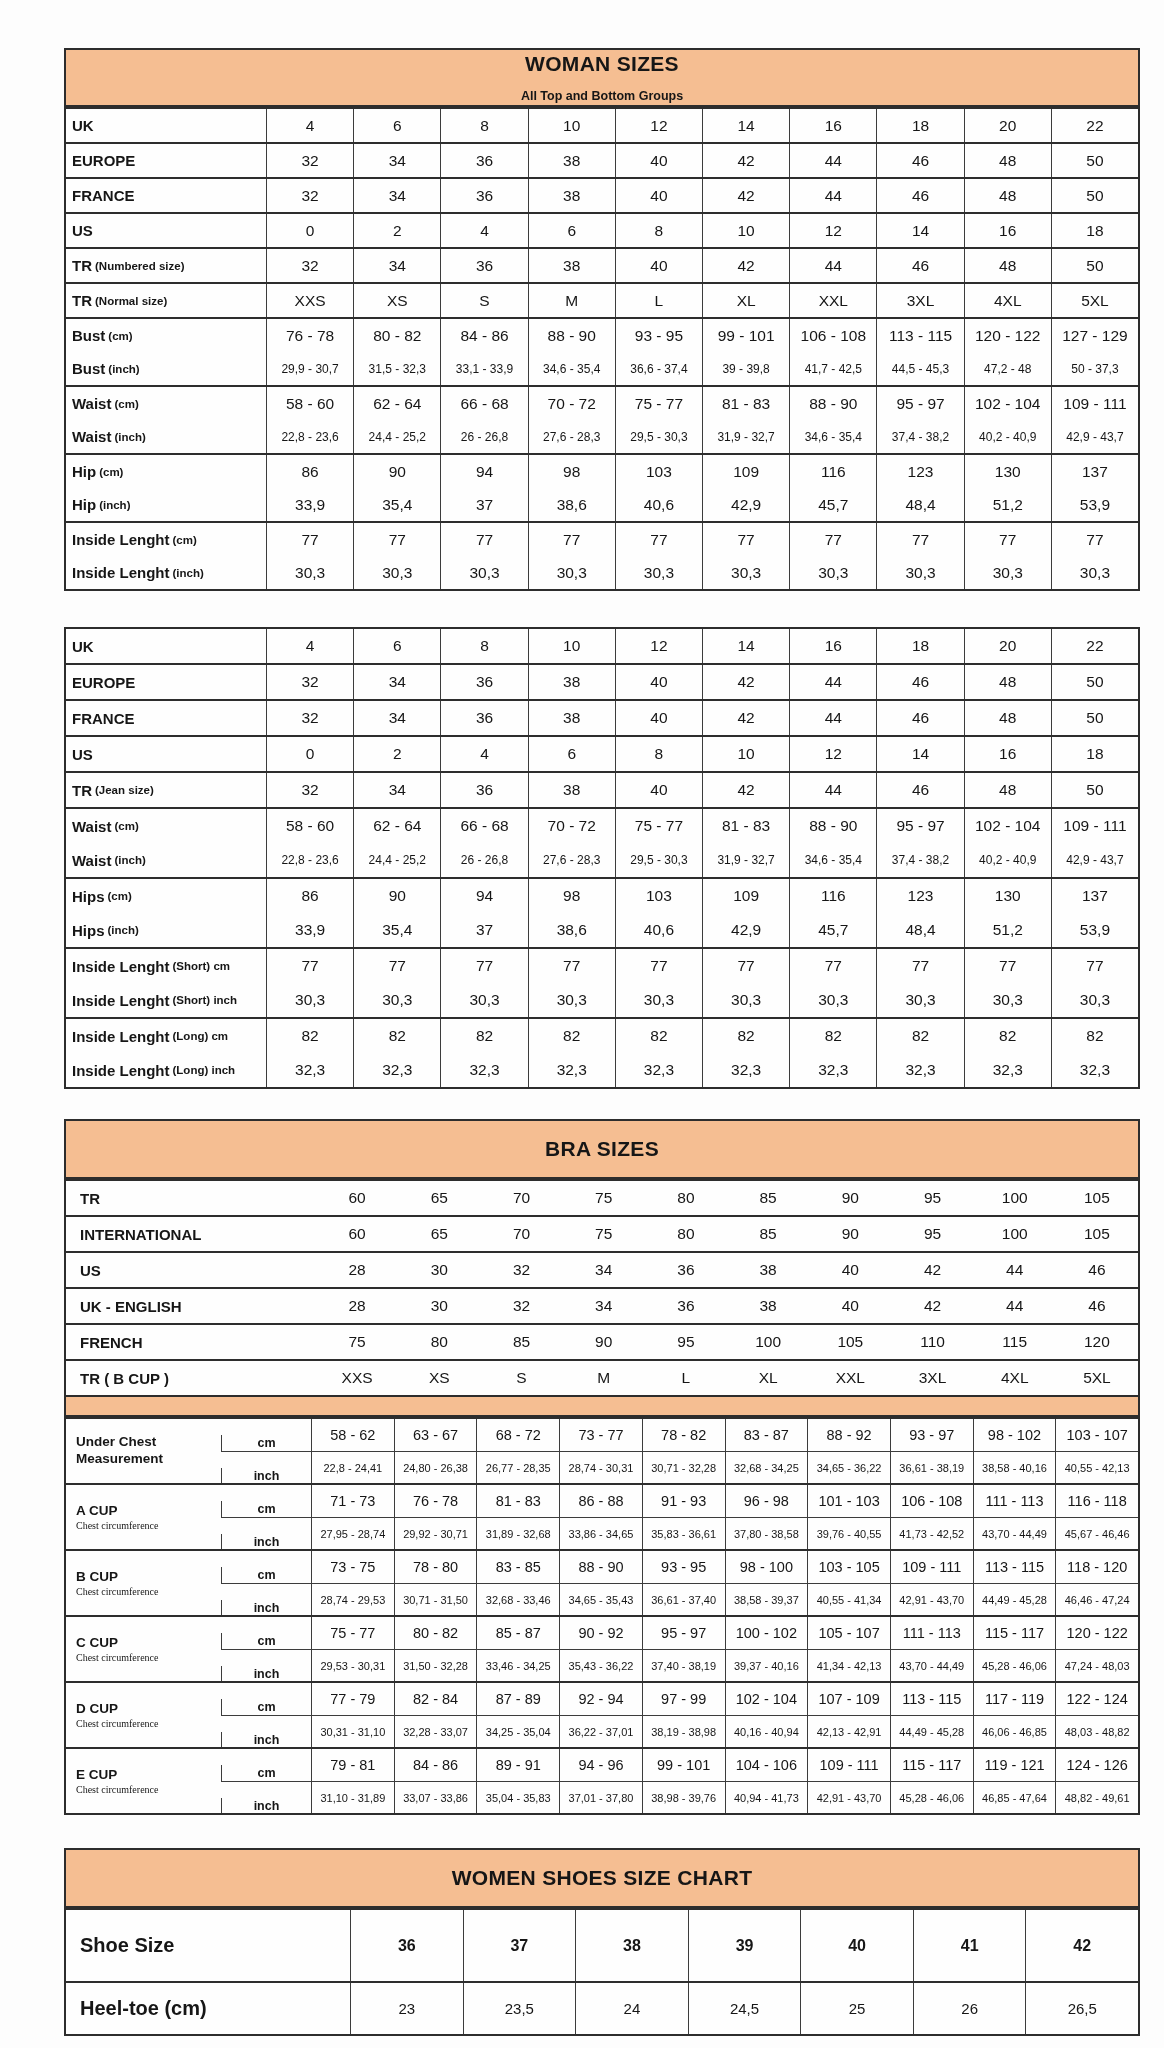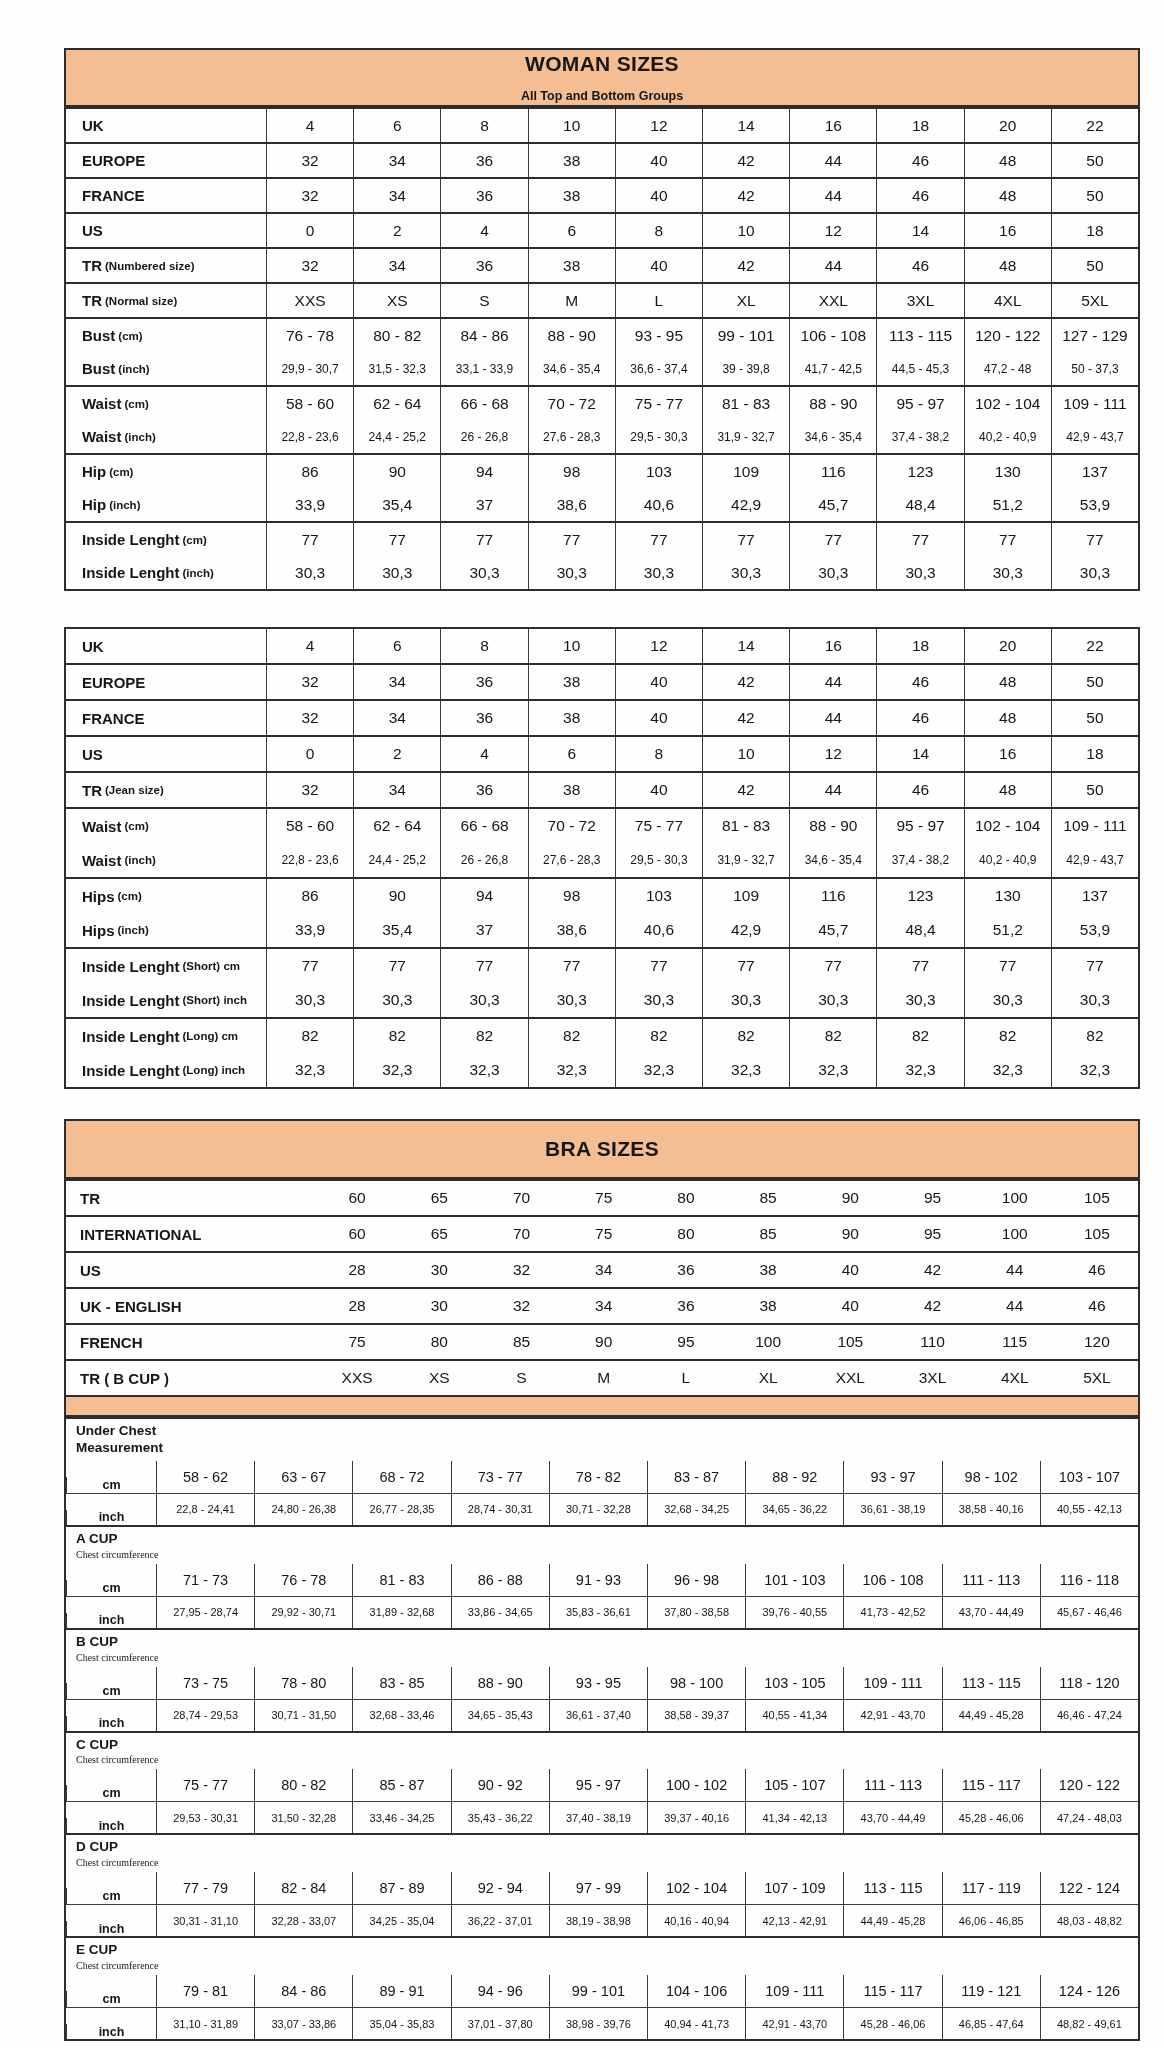--- a/index.html
+++ b/index.html
@@ -27,39 +27,39 @@
   .t-title { font-size:21px; font-weight:800; letter-spacing:.3px; }
   .t-sub   { font-size:12.5px; font-weight:700; margin-top:13px; }
 
   .blk { border-top:2px solid #2d2d2d; }
   .tbl .blk:first-of-type { border-top:none; }
   .trow { display:flex; }
   .t1 .trow { height:33px; }
   .t2 .trow { height:34px; }
   .lcell {
     width:200px; display:flex; align-items:center;
-    padding-left:16px; font-weight:700; font-size:15px;
+    padding-left:6px; font-weight:700; font-size:15px;
     white-space:nowrap;
   }
   .lb-main { font-weight:700; font-size:15px; }
   .lb-sub  { font-weight:700; font-size:11.5px; margin-left:3px; }
   .vcell {
     flex:1; border-left:1px solid #3c3c3c;
     display:flex; align-items:center; justify-content:center;
     font-size:15.5px; white-space:nowrap;
   }
   .vcell.sm { font-size:12px; }
 
   
   .bra-srow { display:flex; height:36px; border-top:2px solid #2d2d2d; }
   .bra-srow:first-of-type { border-top:none; }
   .bra-slabel { width:250px; display:flex; align-items:center; padding-left:14px; font-weight:700; font-size:15px; }
   .bra-scell { flex:1; display:flex; align-items:center; justify-content:center; font-size:15.5px; }
   .bra-sep { height:22px; background:#F5BE92; border-top:2px solid #2d2d2d; border-bottom:2px solid #2d2d2d; }
-  .cup-group { display:flex; border-top:2px solid #2d2d2d;flex-direction:column; }
+  .cup-group { display:flex; border-top:2px solid #2d2d2d; }
   .cup-group:first-of-type { border-top:none; }
   .cup-label {
     width:155px; padding:4px 6px 4px 10px;
     display:flex; flex-direction:column; justify-content:center;
   }
   .cup-name { font-weight:700; font-size:13.5px; line-height:1.25; }
   .cup-subl { font-size:10px; margin-top:1px;font-family:Liberation Serif, serif; }
   .cup-right { flex:1; display:flex; flex-direction:column; }
   .cup-row { display:flex; height:32px; }
   .cup-row + .cup-row { border-top:1px solid #3c3c3c; }

